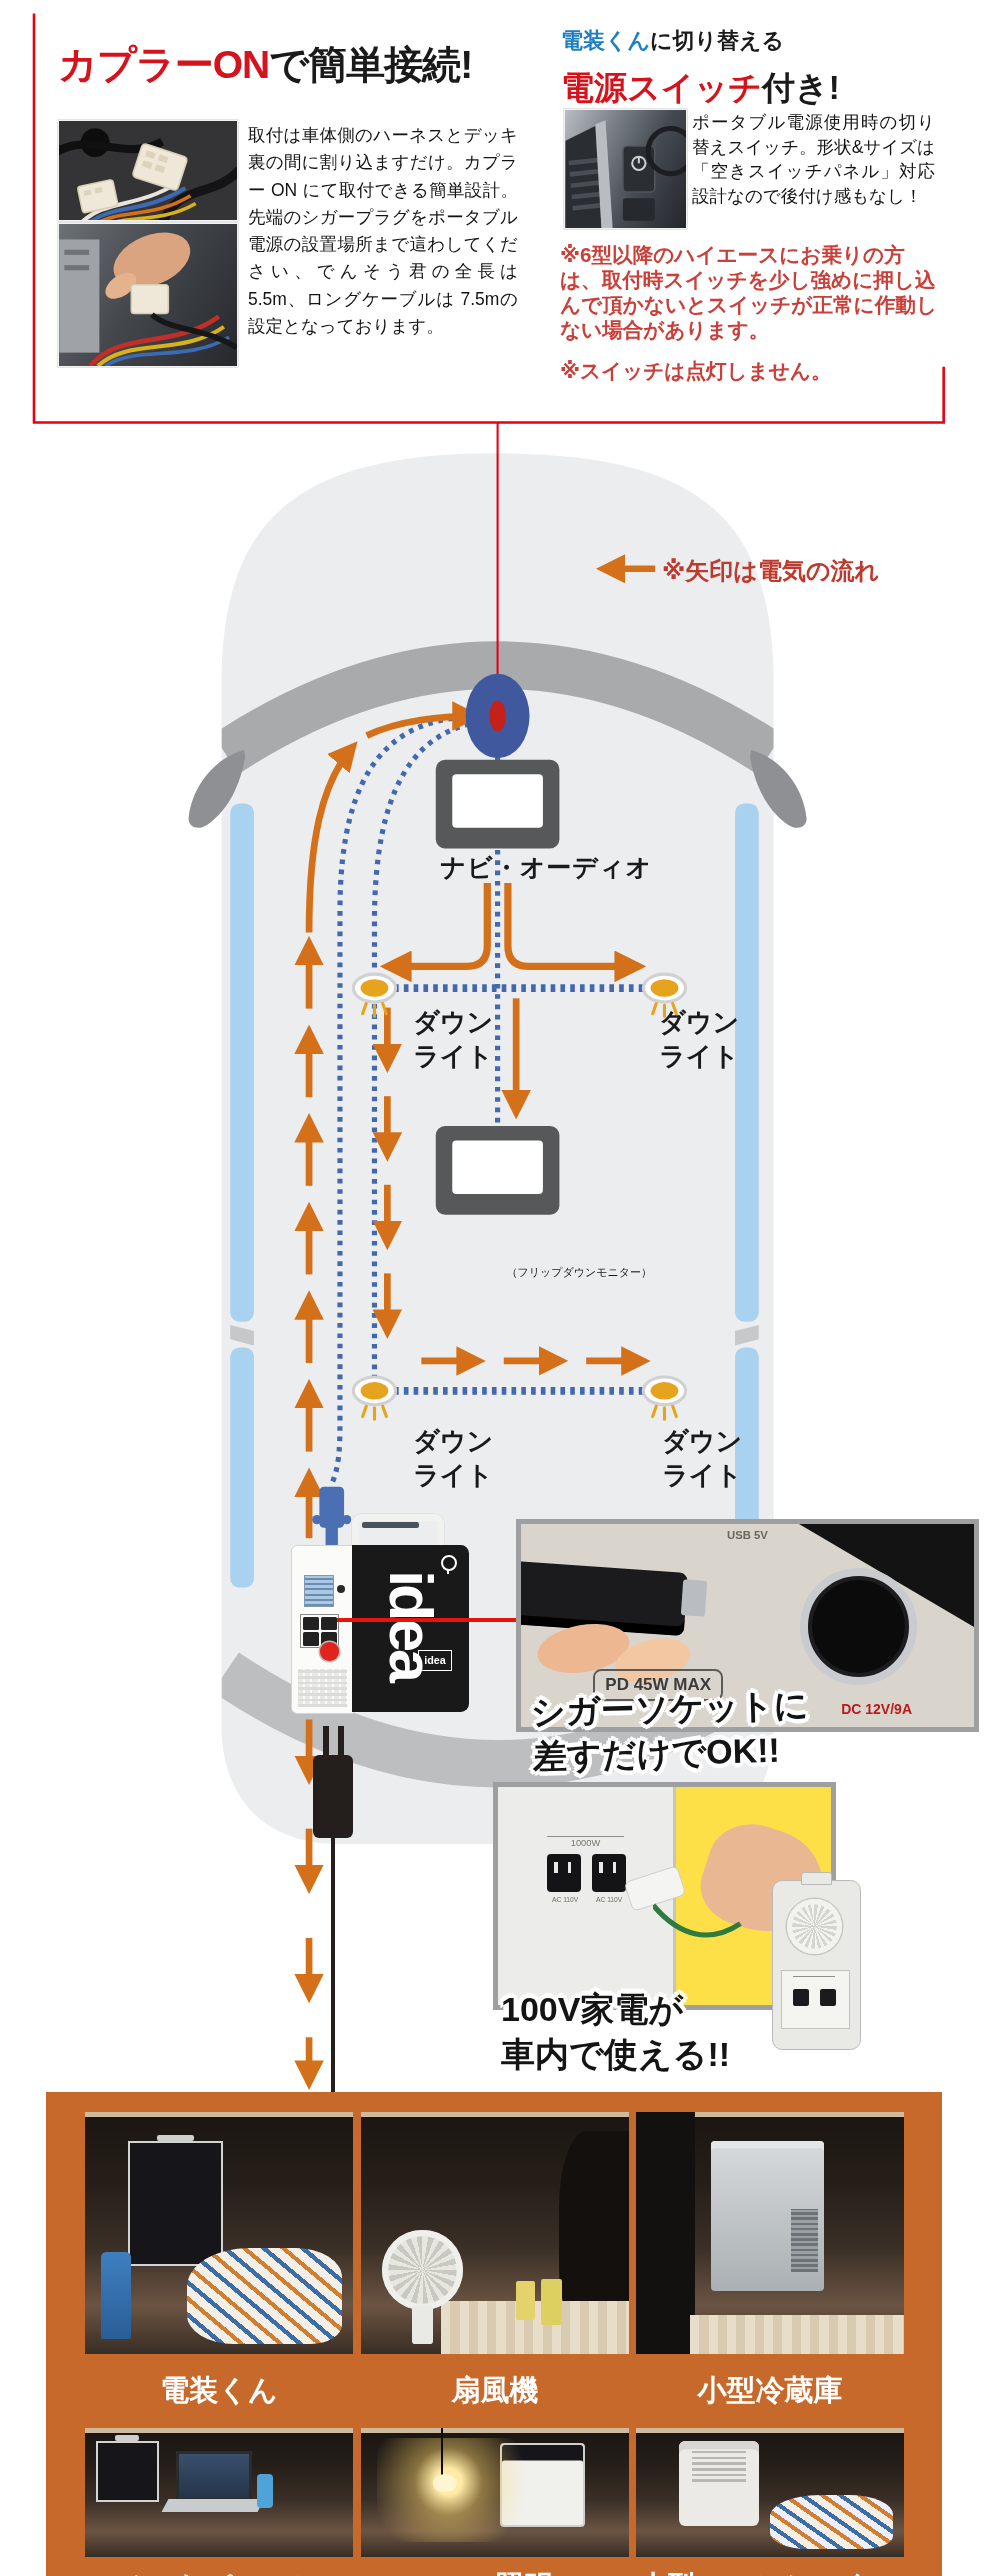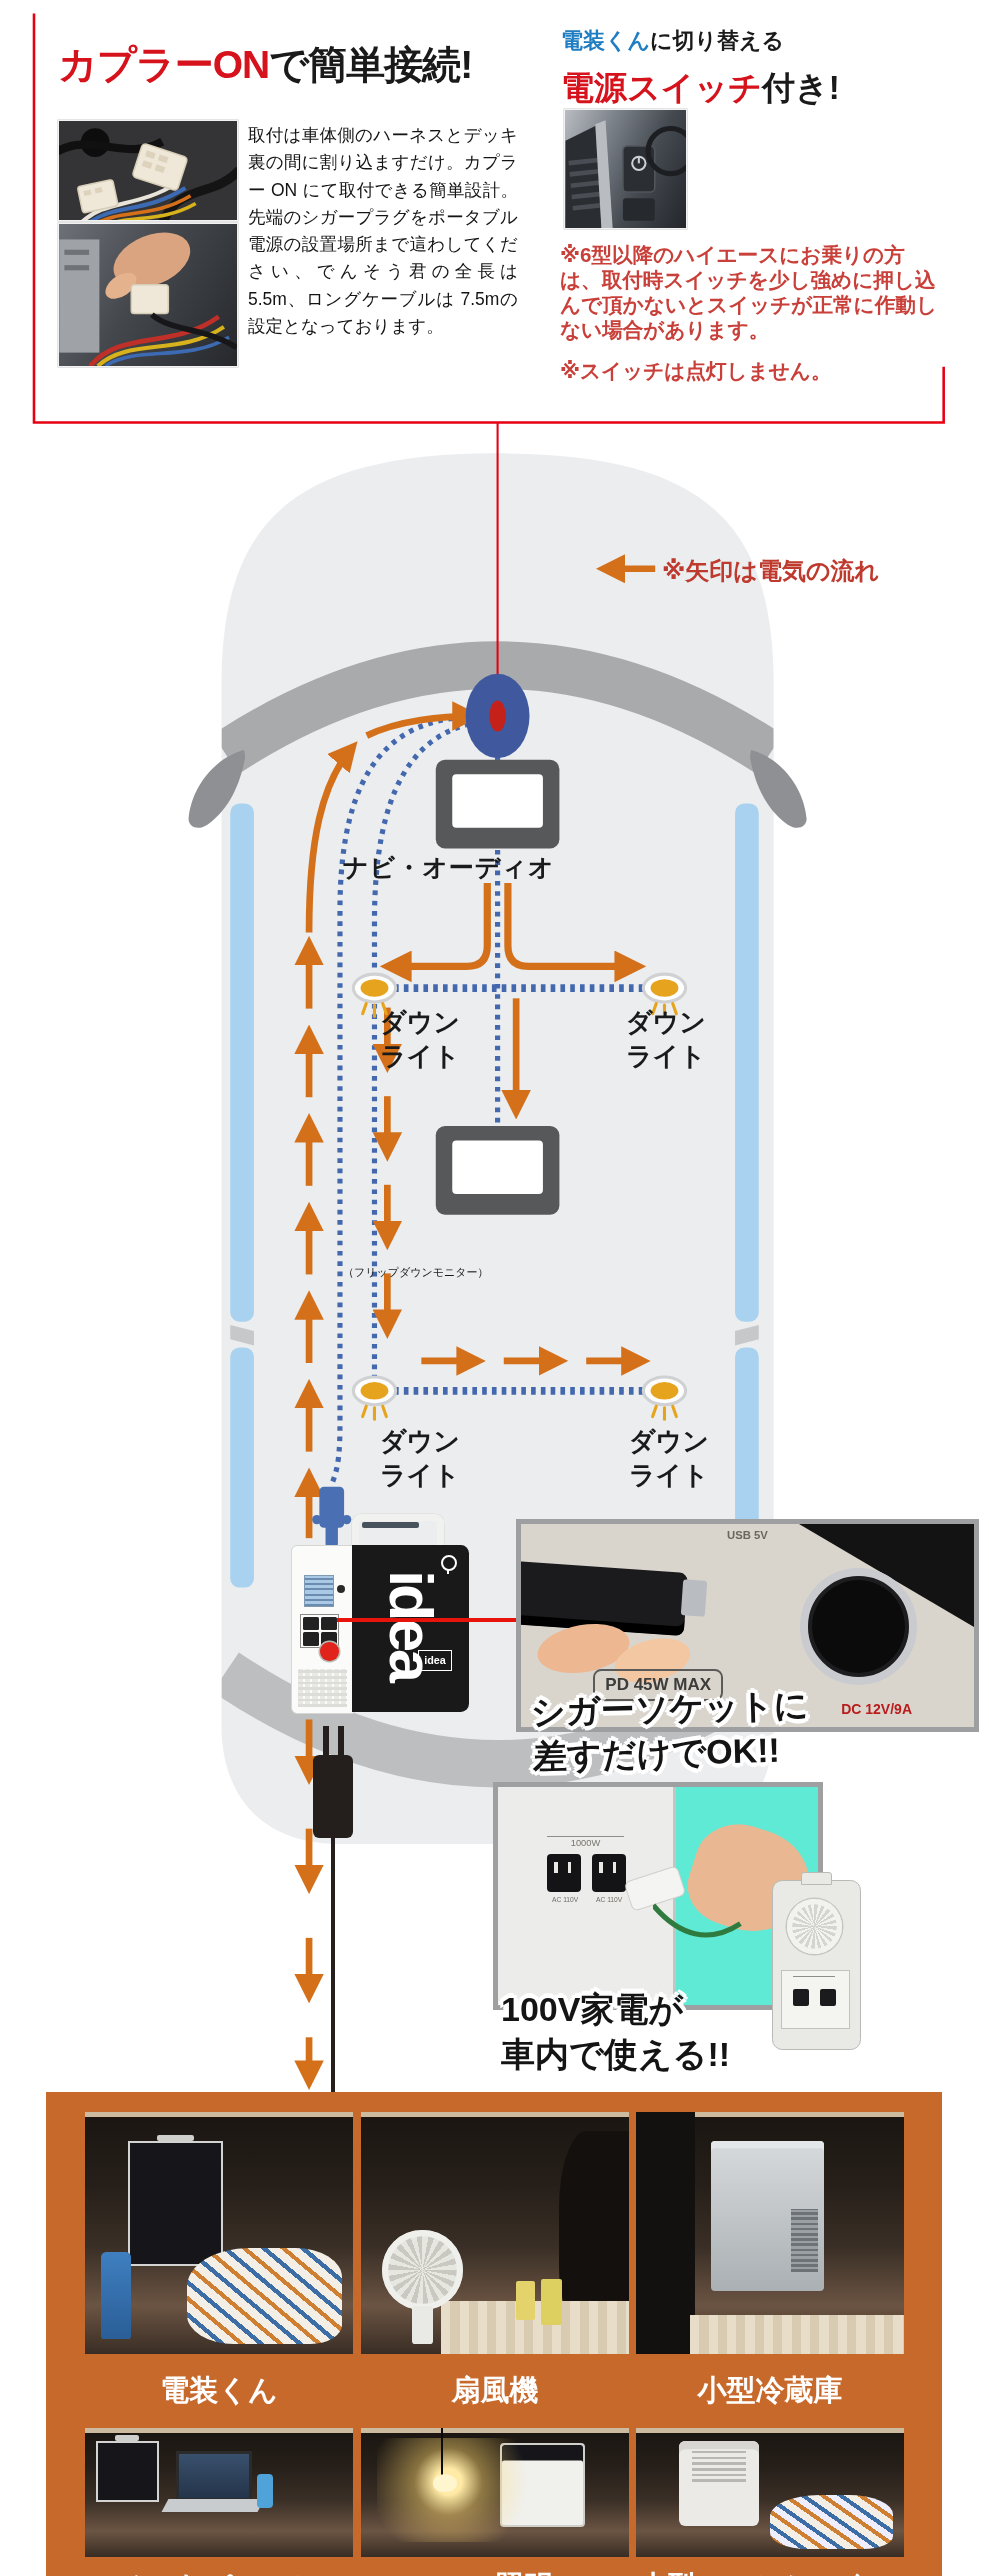--- a/index.html
+++ b/index.html
@@ -21,21 +21,21 @@
   .hr-title2{left:561px;top:66px;font-size:33px;font-weight:900;white-space:nowrap;}
   .hr-photo{left:564px;top:109px;width:121px;height:118px;
      background:linear-gradient(115deg,#b9bdc2 0%,#7c828a 30%,#454a51 62%,#23262b 100%);}
   .hr-body{left:692px;top:110px;width:243px;font-size:17.5px;line-height:1.4;color:#141414;
      font-weight:500;text-align:justify;}
   .hr-note1{left:560px;top:242px;width:383px;font-size:20.6px;line-height:1.22;color:#c9403a;font-weight:600;}
   .hr-note2{left:560px;top:357px;font-size:20.6px;color:#c9403a;font-weight:600;white-space:nowrap;}
   
   .legend-text{left:662px;top:555px;font-size:24px;font-weight:700;color:#bf3a2e;white-space:nowrap;}
   
-  .diag-label{color:#1a1a1a;text-align:left;font-weight:800;}
+  .diag-label{color:#1a1a1a;text-align:right;font-weight:800;}
   .nav-label{left:343px;top:851px;width:309px;font-size:25px;letter-spacing:1px;}
   .dl{width:113px;font-size:26px;line-height:1.3;}
   .dl-r1l{left:380px;top:1006px;} .dl-r1r{left:626px;top:1006px;}
   .dl-r2l{left:380px;top:1425px;} .dl-r2r{left:629px;top:1425px;}
   .rear-label{left:343px;top:1230px;width:309px;font-size:29px;}
   .rear-sub{left:343px;top:1265px;width:309px;font-size:11px;font-weight:500;}
   
   .station{left:291px;top:1514px;width:178px;height:202px;}
   .st-handle{left:61px;top:0;width:78px;height:34px;border:7.7px solid #f1f1ef;border-bottom:none;
      border-radius:9.3px 9.3px 0 0;box-shadow:0 0 0 0.5px #d8d8d4;}
@@ -76,21 +76,21 @@
      color:#3c3c3a;font-size:17px;font-weight:700;}
   .i1-dc{right:62px;bottom:10.3px;font-size:14px;color:#b91c1c;font-weight:700;}
   .cap{font-size:34px;font-weight:900;color:#141414;white-space:nowrap;
      text-shadow:-3.1px -3.1px 0 #fff,3.1px -3.1px 0 #fff,-3.1px 3.1px 0 #fff,3.1px 3.1px 0 #fff,
                  -4.6px 0 0 #fff,4.6px 0 0 #fff,0 -4.6px 0 #fff,0 4.6px 0 #fff;}
   .cap1a{left:531px;top:1686px;transform:rotate(-1.5deg);}
   .cap1b{left:533px;top:1731px;transform:rotate(-1.5deg);}
   .cap2a{left:501px;top:1987px;}
   .cap2b{left:501px;top:2032px;}
   
-  .inset2{left:493px;top:1782px;width:320px;height:218px;border:5.2px solid #9d9fa1;background:#5eead4;overflow:hidden;}
+  .inset2{left:493px;top:1782px;width:320px;height:218px;border:5.2px solid #9d9fa1;background:#fde047;overflow:hidden;padding-left:13px;}
   .i2-panel{left:0;top:0;width:175px;height:218px;background:#ececea;border-right:3.1px solid #c4c4c0;}
   .i2-watt{left:49px;top:49px;width:77px;text-align:center;font-size:9.3px;color:#77756f;
      border-top:1.5px solid #908e88;padding-top:1px;}
   .i2-out{width:34px;height:38px;background:#141416;border-radius:4.1px;}
   .i2-out i{position:absolute;background:#e8e8e4;width:3.6px;height:11.3px;top:8.2px;}
   .i2-o1{left:49px;top:67px;} .i2-o2{left:94px;top:67px;}
   .i2-ac{font-size:6.7px;color:#6e6c66;}
   .i2-ac1{left:54px;top:109px;} .i2-ac2{left:98px;top:109px;}
   .i2-hand{right:9.3px;top:41px;width:118px;height:103px;background:#e9b893;border-radius:46% 54% 60% 40%;
      transform:rotate(18deg);}
@@ -370,20 +370,21 @@
         <rect x="14" y="184" width="58" height="9" transform="rotate(-6 43 188)"></rect>
         </g>
       <path d="M 58 28 L 78 20 L 92 230 L 70 230 Z" fill="#b9bdc2"></path>
       <rect x="112" y="70" width="62" height="90" rx="9" fill="#2b2e33" stroke="#51565c" stroke-width="3"></rect>
       <circle cx="143" cy="104" r="13" stroke="#cdd1d5" stroke-width="4" fill="none"></circle>
       <line x1="143" y1="92" x2="143" y2="104" stroke="#cdd1d5" stroke-width="4"></line>
       <rect x="112" y="172" width="62" height="44" rx="6" fill="#26292d"></rect>
       <circle cx="205" cy="80" r="44" stroke="#1c1e22" stroke-width="10" fill="none"></circle>
     </svg>
   </div>
+  <div class="abs hr-body">ポータブル電源使用時の切り替えスイッチ。形状&amp;サイズは「空きスイッチパネル」対応設計なので後付け感もなし！</div>
   <div class="abs hr-note1">※6型以降のハイエースにお乗りの方は、取付時スイッチを少し強めに押し込んで頂かないとスイッチが正常に作動しない場合があります。</div>
   <div class="abs hr-note2">※スイッチは点灯しません。</div>
 
   <div class="abs legend-text">※矢印は電気の流れ</div>
 
   <div class="abs diag-label nav-label">ナビ・オーディオ</div>
   <div class="abs diag-label dl dl-r1l">
     <div>ダウン</div>
     <div>ライト</div>
   </div>

